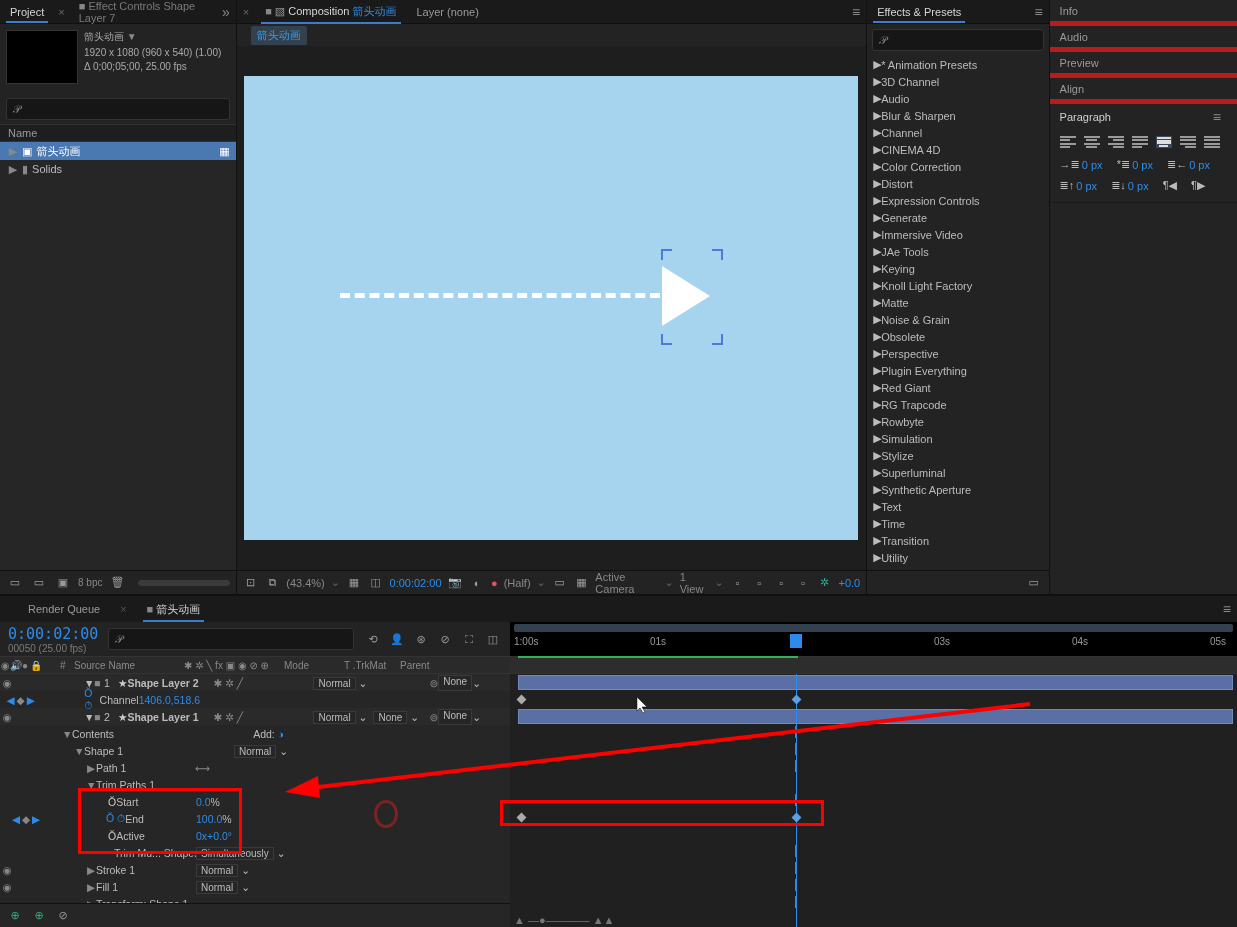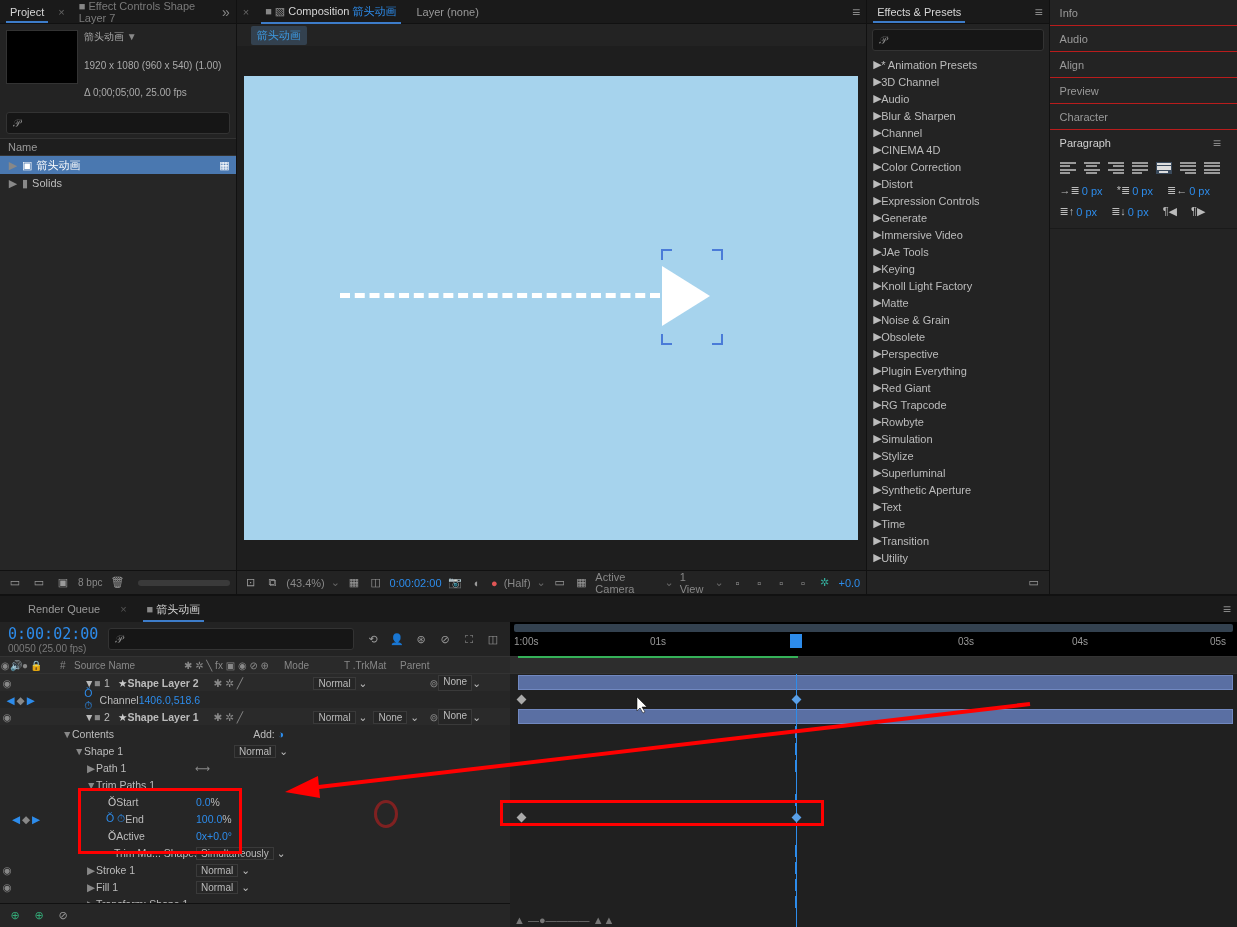--- a/index.html
+++ b/index.html
@@ -29,21 +29,21 @@
   .proj-item.sel{background:#4a78b0;color:#fff;}
   
   #comp-panel{flex:1;background:#232323;display:flex;flex-direction:column;}
   #viewer{flex:1;background:#1e1e1e;display:flex;align-items:center;justify-content:center;position:relative;}
   #canvas{width:614px;height:464px;background:#a6d3ed;position:relative;}
   
   #effects-panel{width:186px;background:#232323;border-left:1px solid #111;border-right:1px solid #111;display:flex;flex-direction:column;}
   #eff-list{flex:1;overflow:hidden;}
   
   #right-panels{width:190px;background:#232323;display:flex;flex-direction:column;}
-  .side-title{height:26px;display:flex;align-items:center;padding:0 10px;color:#9a9a9a;border-bottom:1px solid #b91c1c;}
+  .side-title{height:26px;display:flex;align-items:center;padding:0 10px;color:#9a9a9a;border-bottom:5px solid #b91c1c;}
   
   .para-icons{display:flex;gap:8px;padding:6px 10px;}
   .align-ico{width:16px;height:12px;display:flex;flex-direction:column;justify-content:space-between;}
   .align-ico span{height:2px;background:#9a9a9a;display:block;}
   .align-ico.sel span{background:#ddd;}
   .indent-row{display:flex;gap:14px;padding:4px 10px;color:#bbb;align-items:center;}
   .indent-item{display:flex;align-items:center;gap:2px;}
   .indent-item .val{color:#2d8ceb;}
   
   #timeline{height:333px;background:#232323;border-top:2px solid #111;display:flex;flex-direction:column;}
@@ -82,21 +82,21 @@
 
   <div id="project-panel">
     <div class="tabbar">
       <div class="tab active">Project</div>
       <span style="padding:0 4px;color:#666">×</span>
       <div class="tab" style="color:#7a7a7a"><span style="color:#888">■ </span><span>Effect Controls Shape Layer 7</span></div>
       <span class="panel-menu">»</span>
     </div>
     <div id="comp-thumb">
       <div class="thumb"></div>
-      <div class="col" style="gap:16px;font-size:10px;color:#aaa">
+      <div class="col" style="gap:3px;font-size:10px;color:#aaa">
         <div><span>箭头动画</span> <span style="color:#888">▼</span></div>
         <div>1920 x 1080 (960 x 540) (1.00)</div>
         <div>Δ 0;00;05;00, 25.00 fps</div>
       </div>
     </div>
     <div style="padding:4px 6px">
         <div class="search">
           <span>𝒫</span>
           <input style="">
         </div>
@@ -222,23 +222,22 @@
         <div class="tree-row"><span class="arrow">▶</span> Video Copilot</div>
       </div>
     <div class="footer-bar" style="justify-content:flex-end">
         <span class="icon-btn">▭</span>
       </div>
   </div>
 
   <div id="right-panels">
     <div class="side-title">Info</div>
     <div class="side-title">Audio</div>
+    <div class="side-title">Preview</div>
     <div class="side-title">Align</div>
-    <div class="side-title">Preview</div>
-    <div class="side-title">Character</div>
     <div class="side-title" style="color:#d0d0d0;border-bottom:none">
       <span>Paragraph</span>
         <span class="panel-menu">≡</span>
     </div>
     <div style="border-bottom:1px solid #1a1a1a;padding-bottom:6px">
       <div class="para-icons">
         <div class="align-ico">
             <span style="width:100%"></span>
             <span style="width:65%"></span>
             <span style="width:100%"></span>
@@ -338,21 +337,21 @@
         <span class="icon-btn">⛶</span>
         <span class="icon-btn">◫</span>
       </div>
     </div>
     <div id="tl-head-right">
       <div style="position:absolute;top:2px;left:4px;right:4px;height:8px;background:#33414f;border-radius:2px"></div>
       <div id="ruler-ticks" style="position:absolute;top:14px;left:0;right:0;height:18px;color:#9a9a9a;font-size:10px">
           <span style="position: absolute; left: 4px;">1:00s</span>
           <span style="position: absolute; left: 140px;">01s</span>
           <span style="position: absolute; left: 286px;"></span>
-          <span style="position: absolute; left: 424px; margin-left: 24px;">03s</span>
+          <span style="position: absolute; left: 424px;">03s</span>
           <span style="position: absolute; left: 562px;">04s</span>
           <span style="position: absolute; left: 700px;">05s</span>
         </div>
 
       <div style="position:absolute;top:12px;left:280px;width:12px;height:14px;background:#2d8ceb;"></div>
     </div>
   </div>
   <div id="tl-cols">
     <div id="tl-cols-left">
       <span style="width:10px;text-align:center">◉</span>

